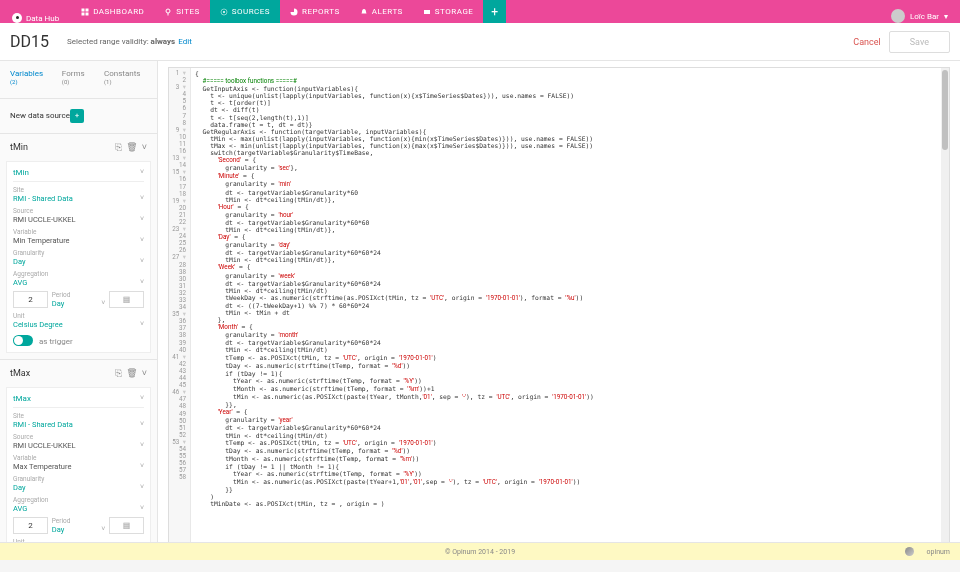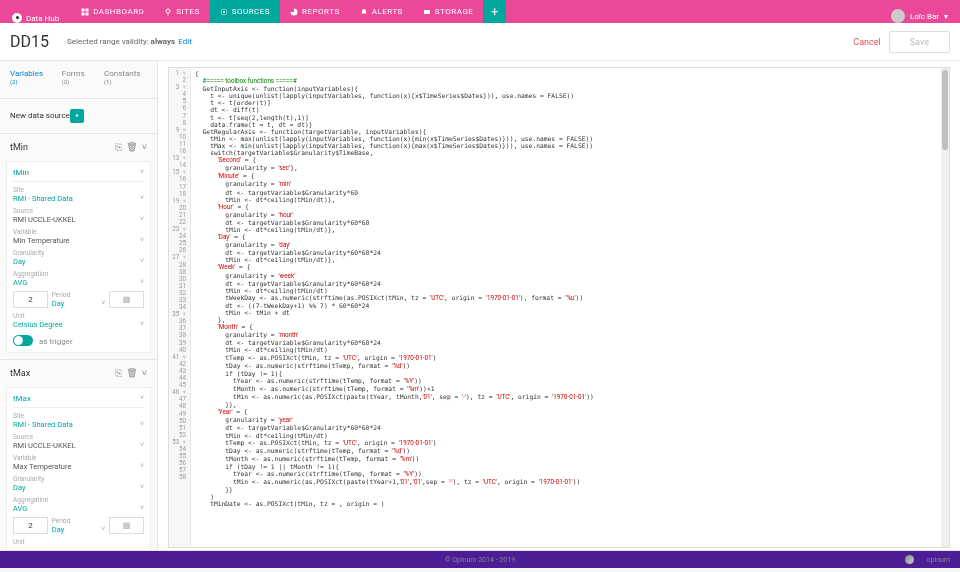--- a/index.html
+++ b/index.html
@@ -57,21 +57,21 @@
 .editor-wrap{flex:1;display:flex;overflow:hidden;margin:6px 10px;border:1px solid #ddd;position:relative}
 .gutter{width:22px;background:#f7f7f7;border-right:1px solid #e8e8e8;padding:2px 0;text-align:right;color:#999;font-family:Consolas,Monaco,monospace;font-size:6.3px;line-height:7.1px}
 .gutter .ln{padding-right:4px;white-space:nowrap}
 .fold{color:#ccc;padding-left:2px}
 .code{flex:1;font-family:Consolas,Monaco,monospace;font-size:6.3px;line-height:7.1px;padding:2px 4px;white-space:pre;color:#333;overflow:hidden}
 .code .c1{color:#008000}
 .code .s{color:#cc0000}
 .scrollbar{position:absolute;right:0;top:0;width:8px;height:100%;background:#f0f0f0}
 .scroll-thumb{position:absolute;width:6px;left:1px;top:2px;height:80px;background:#c0c0c0;border-radius:3px}
 .errors-bar{margin:0 10px;padding:4px 8px;font-size:8px;color:#d9534f;border:1px solid #ddd;border-top:none}
-.footer{position:absolute;bottom:4px;left:0;right:0;height:18px;background:#4c1d95;border-top:1px solid #e5e5e5;display:flex;align-items:center;justify-content:center;font-size:7px;color:#888}
+.footer{position:absolute;bottom:12px;left:0;right:0;height:18px;background:#fef9c3;border-top:1px solid #e5e5e5;display:flex;align-items:center;justify-content:center;font-size:7px;color:#888}
 .footer-logo{position:absolute;right:10px;display:flex;align-items:center;gap:13px}
 .fl-circle{width:9px;height:9px;border-radius:50%;background:linear-gradient(135deg,#888,#ccc)}
 svg.ico{width:8px;height:8px;fill:currentColor}
 </style>
 </head>
 <body>
 
 <div class="topnav">
   <div class="logo">
     <div class="logo-circle"></div>

